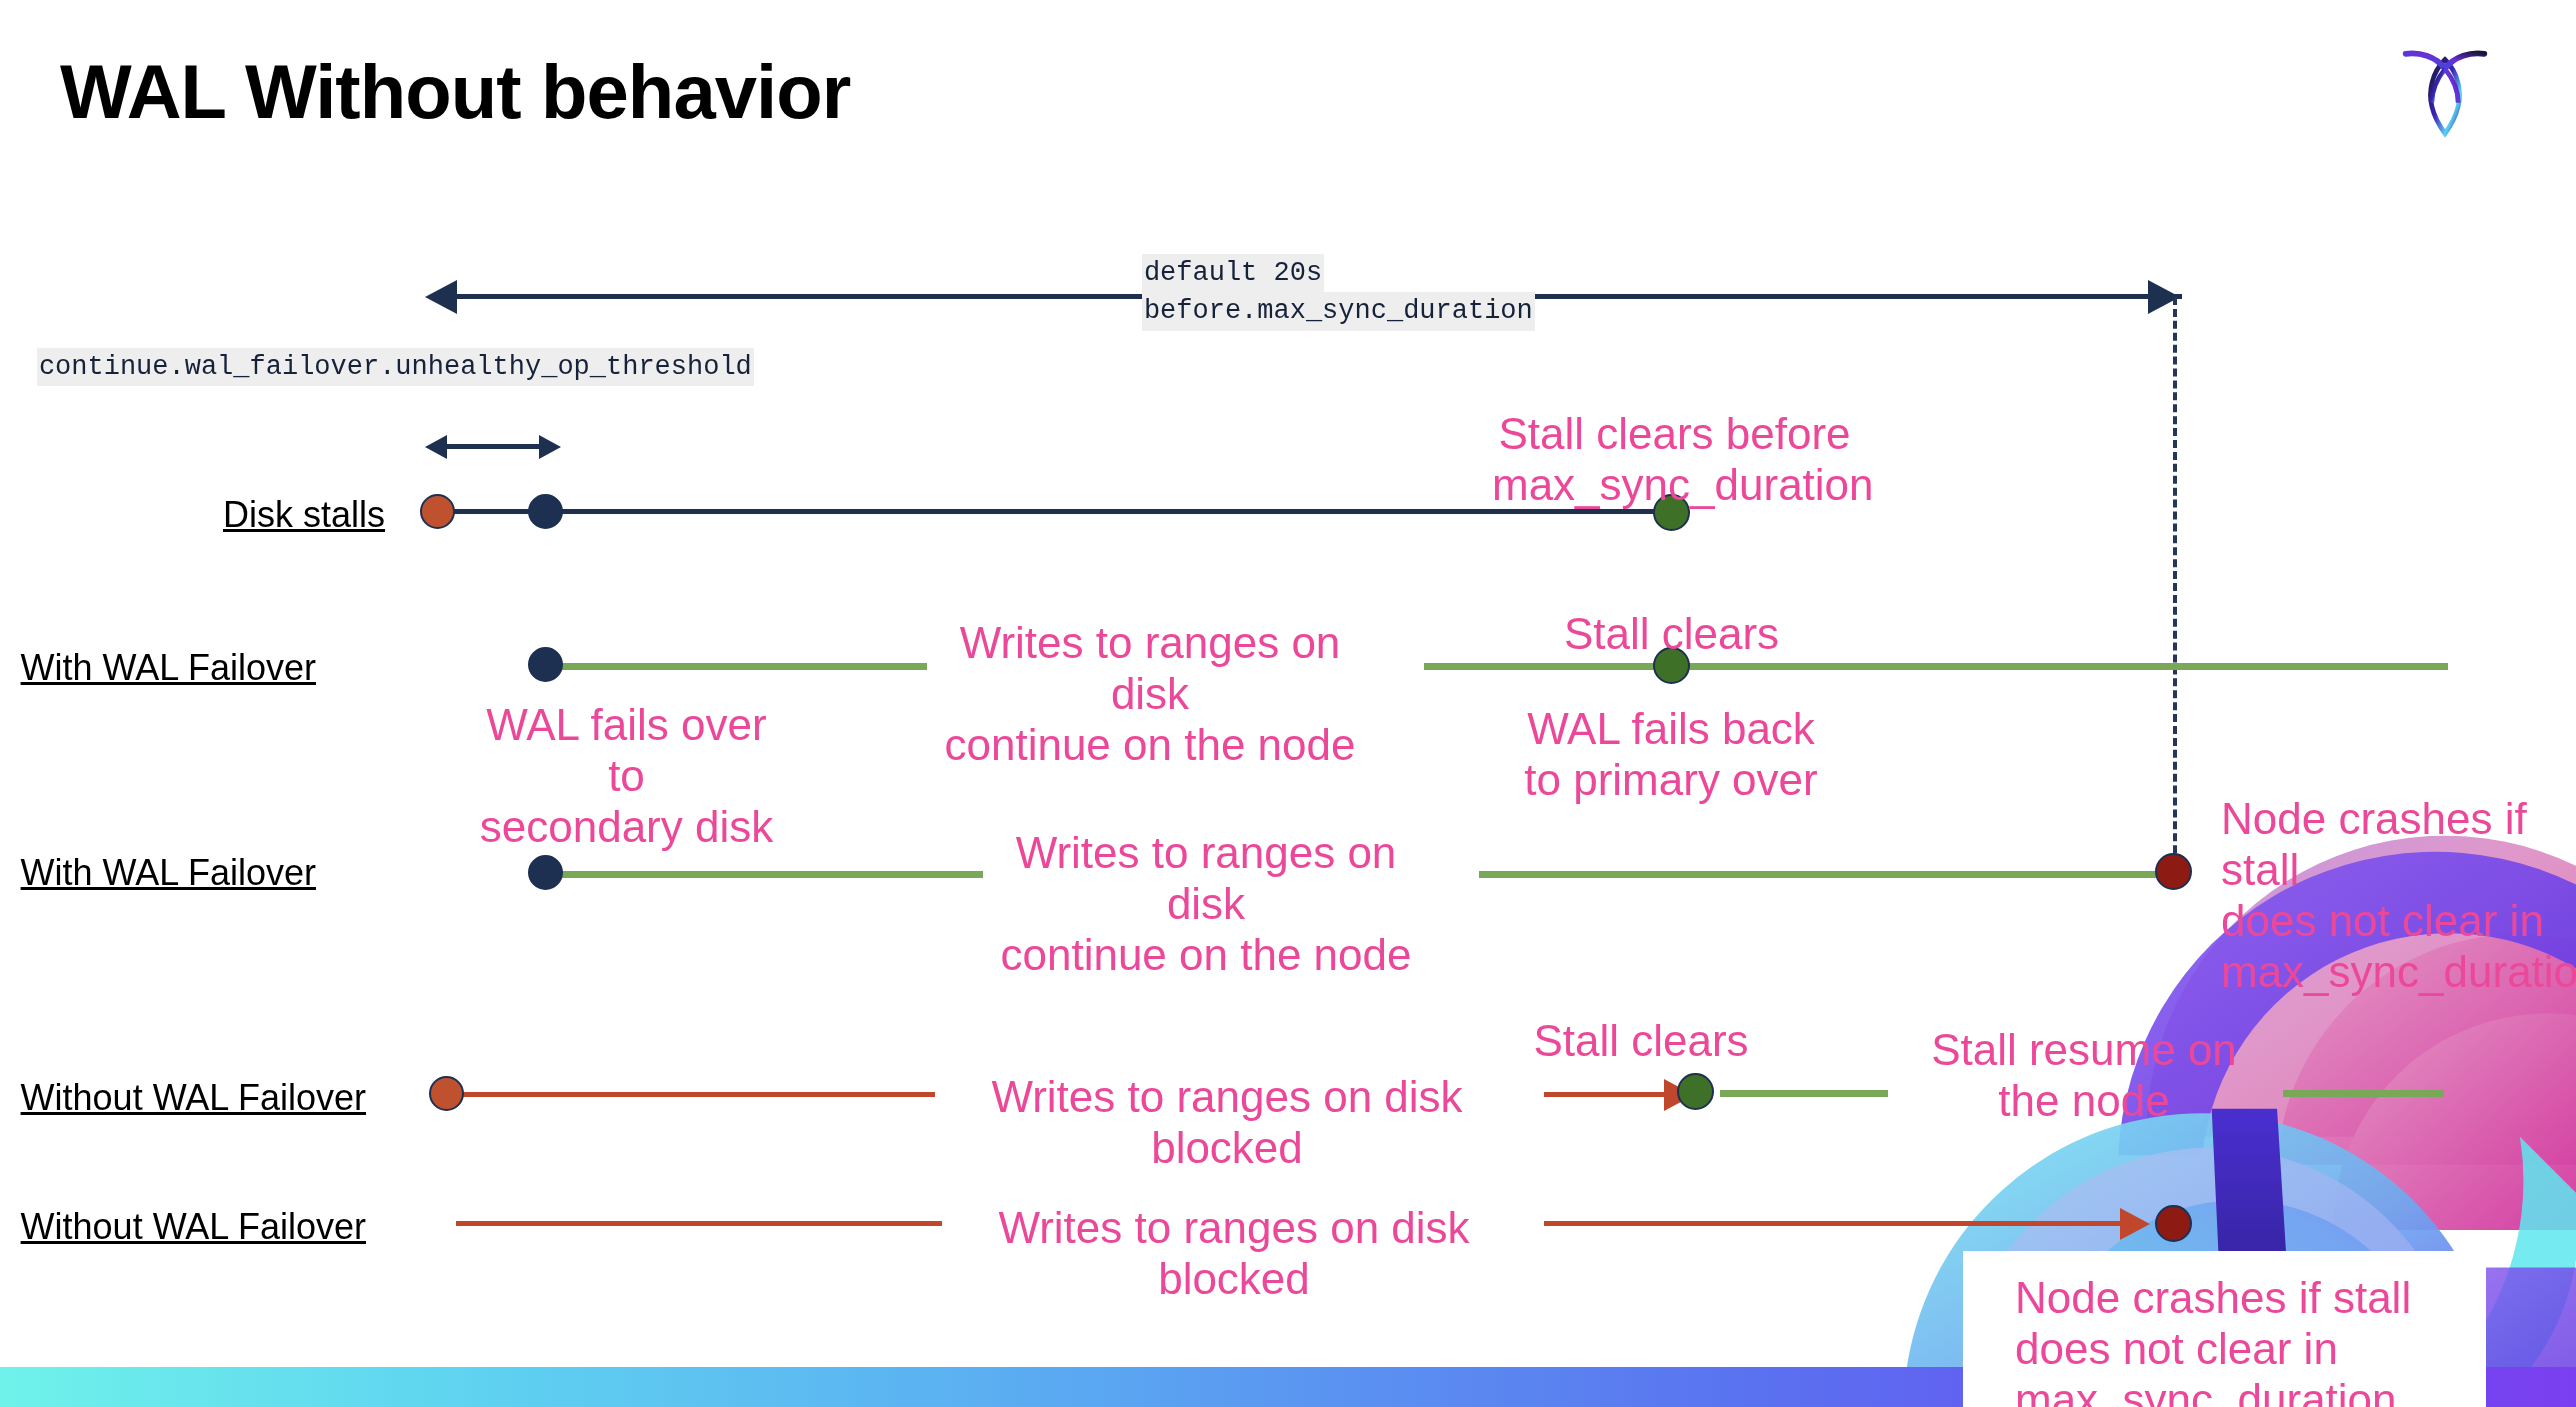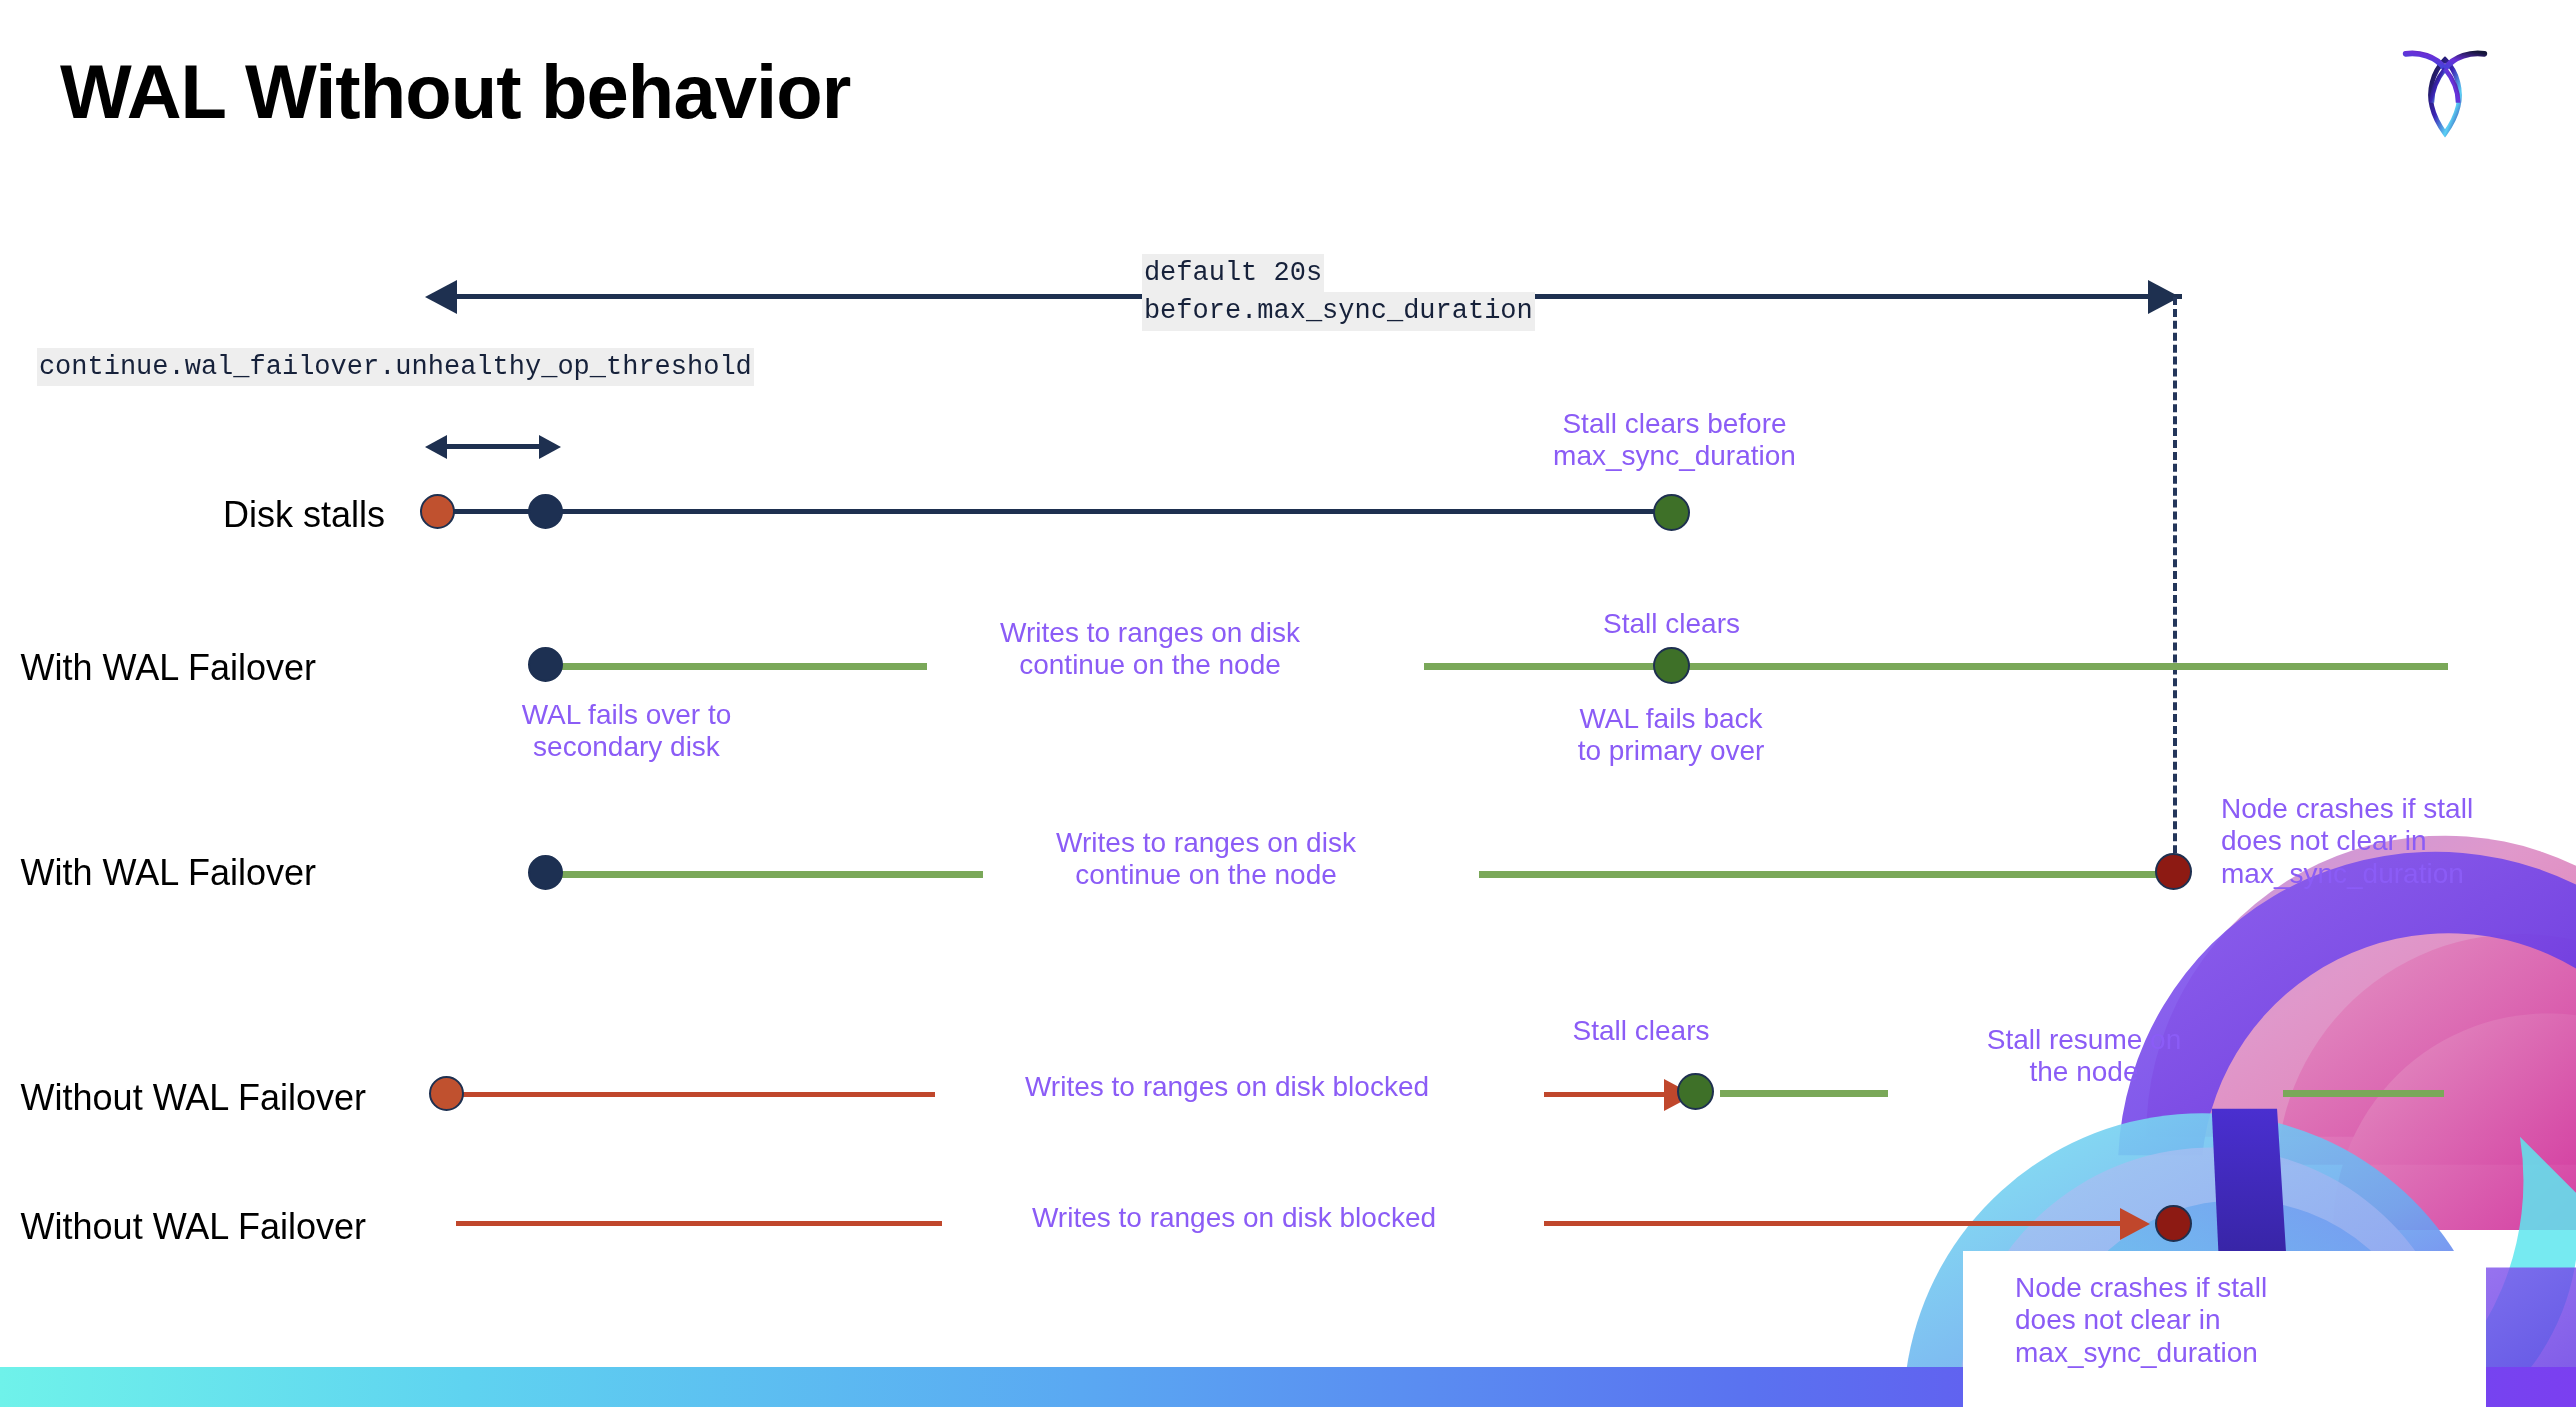--- a/index.html
+++ b/index.html
@@ -63,28 +63,28 @@
 
   .arrow-l,.arrow-r{position:absolute;width:0;height:0;}
   .arrow-l{border-top:17px solid transparent;border-bottom:17px solid transparent;border-right:32px solid #1e3050;}
   .arrow-r{border-top:17px solid transparent;border-bottom:17px solid transparent;border-left:32px solid #1e3050;}
   .arrow-l.sm{border-top-width:12px;border-bottom-width:12px;border-right-width:22.4px;}
   .arrow-r.sm{border-top-width:12px;border-bottom-width:12px;border-left-width:22.4px;}
   .arrow-r.red{border-top:16px solid transparent;border-bottom:16px solid transparent;border-left:30px solid #c0472c;}
 
   
   .lbl{
-    position:absolute;color:#8b5cf6;
-    font-size:28px;line-height:1.16;
+    position:absolute;color:#ec4899;
+    font-size:44px;line-height:1.16;
     white-space:pre-line;
   }
   .lbl.c{text-align:center;}
   .lbl.l{text-align:left;}
   .row-label{
-    position:absolute;color:#000;font-size:36px;line-height:1.16;white-space:nowrap;
+    position:absolute;color:#000;font-size:36px;line-height:1.16;white-space:nowrap;text-decoration:underline;
   }
 
   .callout{
     position:absolute;background:#ffffff;
   }
   .callout .lbl{position:static;}
 </style>
 </head>
 <body>
 

